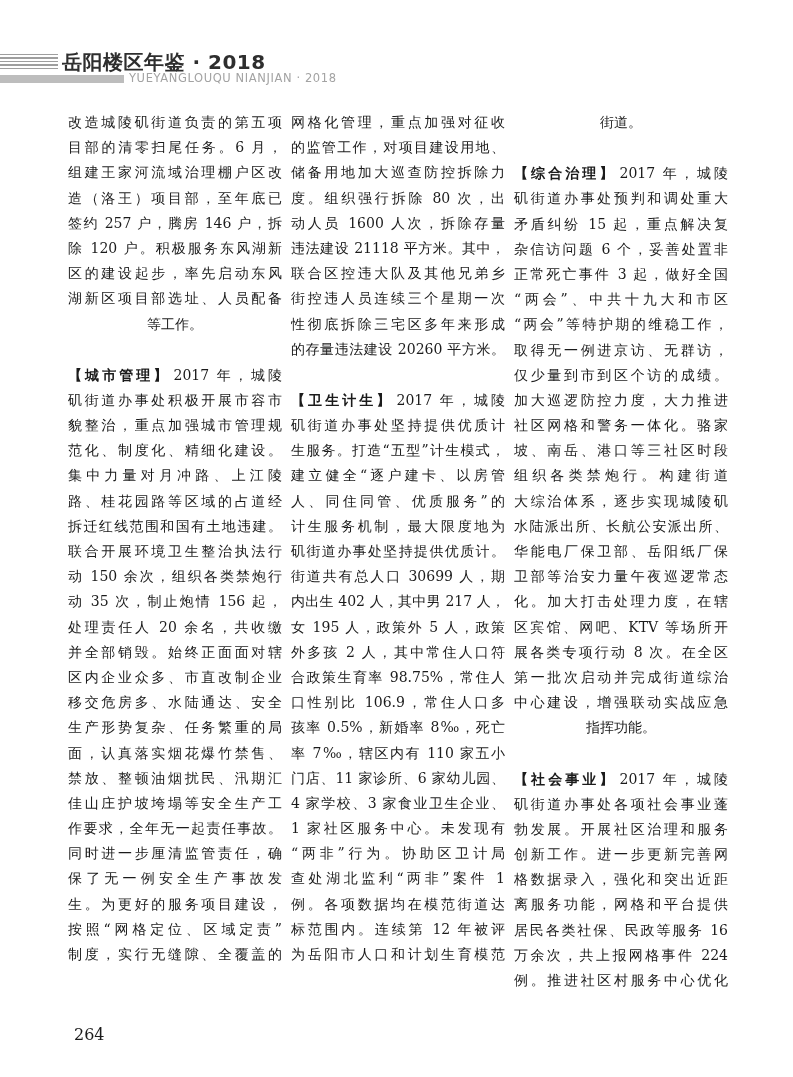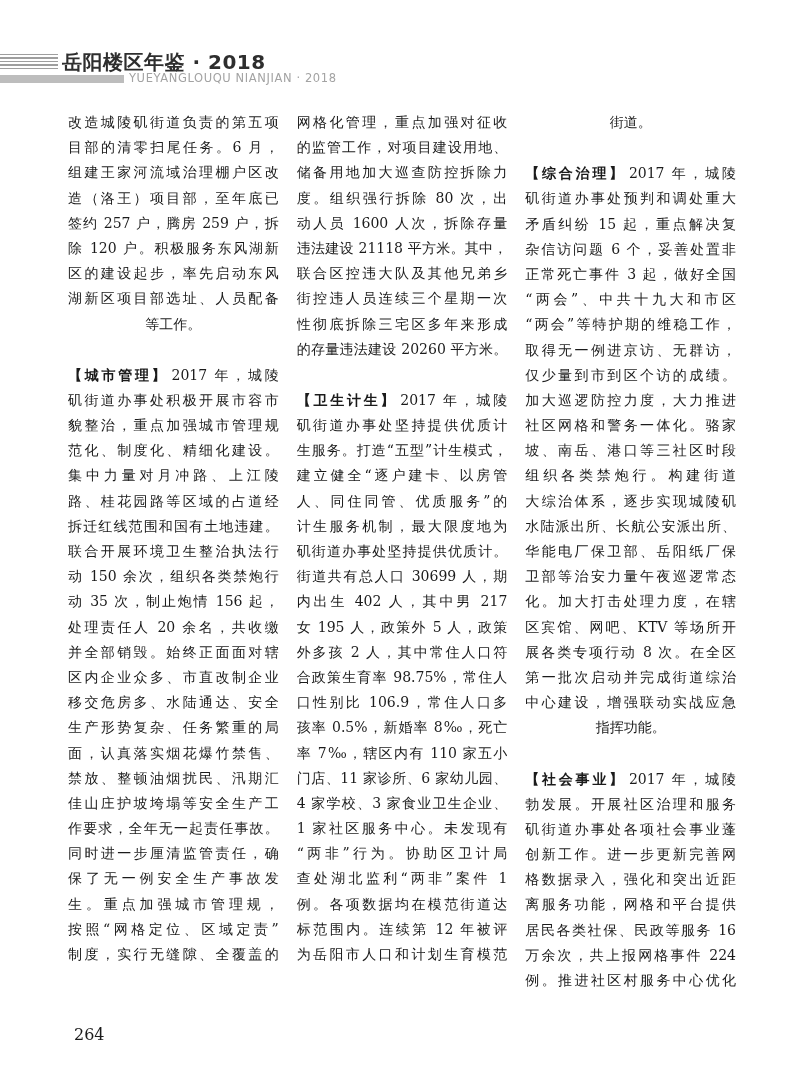--- a/index.html
+++ b/index.html
@@ -23,21 +23,21 @@
     position:absolute;left:0;top:75px;width:124px;height:8px;background:#bdbdbd;
   }
   .ysub{
     position:absolute;left:129px;top:71px;
     font-family:"DejaVu Sans","Liberation Sans",sans-serif;
     font-size:11.5px;color:#a3a3a3;letter-spacing:0.6px;white-space:nowrap;
   }
   
   .columns{
     position:absolute;left:68px;top:110px;width:668px;
-    display:flex;gap:18px;align-items:flex-start;
+    display:flex;gap:9px;align-items:flex-start;
   }
   .column{width:214px;font-size:14px;}
   .block + .block{margin-top:26px;}
   .line{
     height:25.2px;line-height:25.2px;overflow:hidden;
     text-align:justify;text-justify:inter-character;
     white-space:normal;
   }
   .line::after{content:"";display:inline-block;width:100%;height:0;}
   .line.nojust{text-align:center;}
@@ -64,21 +64,21 @@
     <div class="ysub">YUEYANGLOUQU NIANJIAN · 2018</div>
   </div>
 
   <div class="columns">
       <div class="column">
         <div class="block">
           <div class="line">改造城陵矶街道负责的第五项</div>
           <div class="line">目部的清零扫尾任务。6 月，</div>
           <div class="line">组建王家河流域治理棚户区改</div>
           <div class="line">造（洛王）项目部，至年底已</div>
-          <div class="line">签约 257 户，腾房 259 户，拆</div>
+          <div class="line">签约 257 户，腾房 146 户，拆</div>
           <div class="line">除 120 户。积极服务东风湖新</div>
           <div class="line">区的建设起步，率先启动东风</div>
           <div class="line">湖新区项目部选址、人员配备</div>
           <div class="line nojust">等工作。</div>
         </div>
         <div class="block">
           <div class="line"><span class="head">【城市管理】</span><span>2017 年，城陵</span></div>
           <div class="line">矶街道办事处积极开展市容市</div>
           <div class="line">貌整治，重点加强城市管理规</div>
           <div class="line">范化、制度化、精细化建设。</div>
@@ -92,21 +92,21 @@
           <div class="line">并全部销毁。始终正面面对辖</div>
           <div class="line">区内企业众多、市直改制企业</div>
           <div class="line">移交危房多、水陆通达、安全</div>
           <div class="line">生产形势复杂、任务繁重的局</div>
           <div class="line">面，认真落实烟花爆竹禁售、</div>
           <div class="line">禁放、整顿油烟扰民、汛期汇</div>
           <div class="line">佳山庄护坡垮塌等安全生产工</div>
           <div class="line">作要求，全年无一起责任事故。</div>
           <div class="line">同时进一步厘清监管责任，确</div>
           <div class="line">保了无一例安全生产事故发</div>
-          <div class="line">生。重点加强城市管理规，</div>
+          <div class="line">生。为更好的服务项目建设，</div>
           <div class="line">按照“网格定位、区域定责”</div>
           <div class="line">制度，实行无缝隙、全覆盖的</div>
         </div>
       </div>
       <div class="column">
         <div class="block">
           <div class="line">网格化管理，重点加强对征收</div>
           <div class="line">的监管工作，对项目建设用地、</div>
           <div class="line">储备用地加大巡查防控拆除力</div>
           <div class="line">度。组织强行拆除 80 次，出</div>
@@ -167,22 +167,22 @@
           <div class="line">卫部等治安力量午夜巡逻常态</div>
           <div class="line">化。加大打击处理力度，在辖</div>
           <div class="line">区宾馆、网吧、KTV 等场所开</div>
           <div class="line">展各类专项行动 8 次。在全区</div>
           <div class="line">第一批次启动并完成街道综治</div>
           <div class="line">中心建设，增强联动实战应急</div>
           <div class="line nojust">指挥功能。</div>
         </div>
         <div class="block">
           <div class="line"><span class="head">【社会事业】</span><span>2017 年，城陵</span></div>
+          <div class="line">矶街道办事处各项社会事业蓬</div>
           <div class="line">勃发展。开展社区治理和服务</div>
-          <div class="line">矶街道办事处各项社会事业蓬</div>
           <div class="line">创新工作。进一步更新完善网</div>
           <div class="line">格数据录入，强化和突出近距</div>
           <div class="line">离服务功能，网格和平台提供</div>
           <div class="line">居民各类社保、民政等服务 16</div>
           <div class="line">万余次，共上报网格事件 224</div>
           <div class="line">例。推进社区村服务中心优化</div>
         </div>
       </div>
     </div>
 

